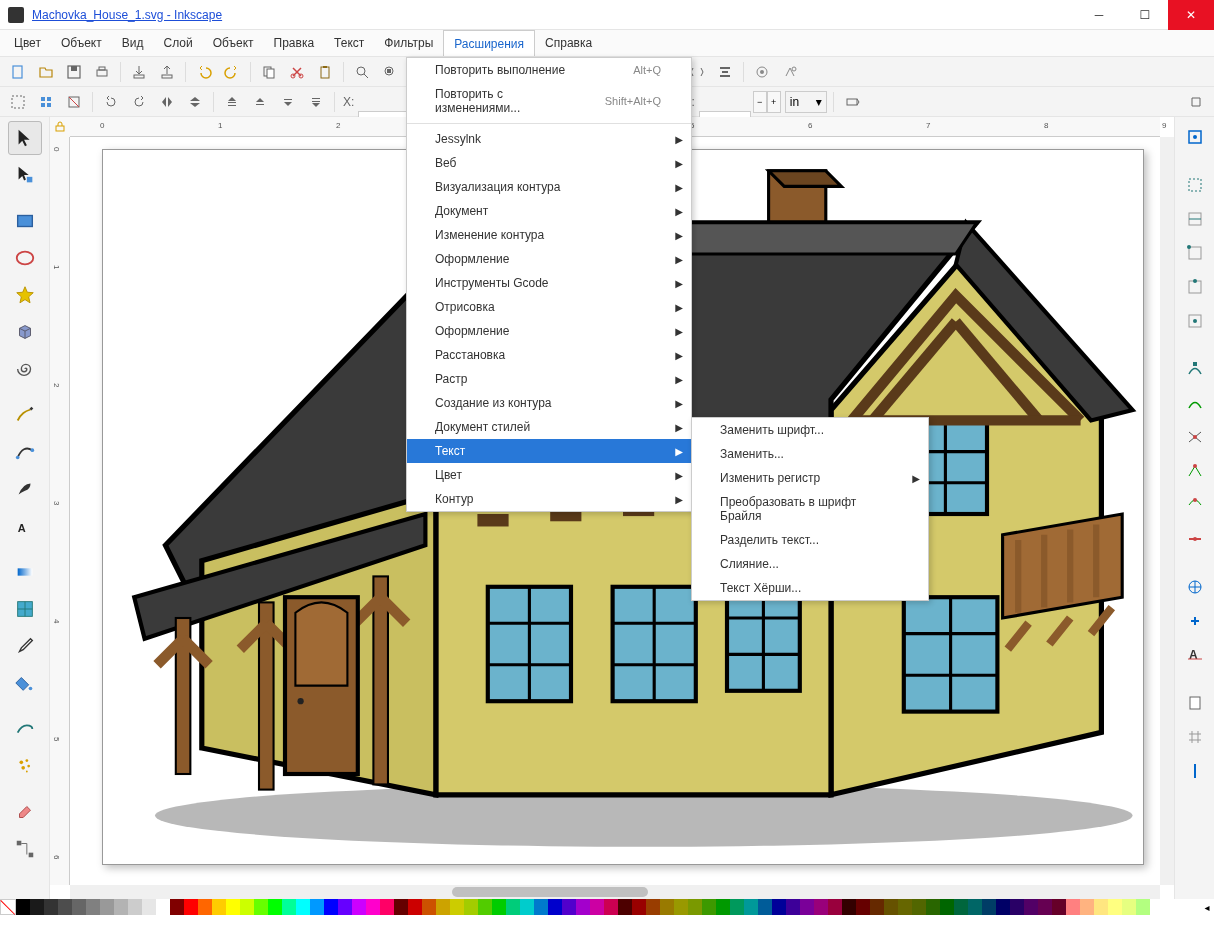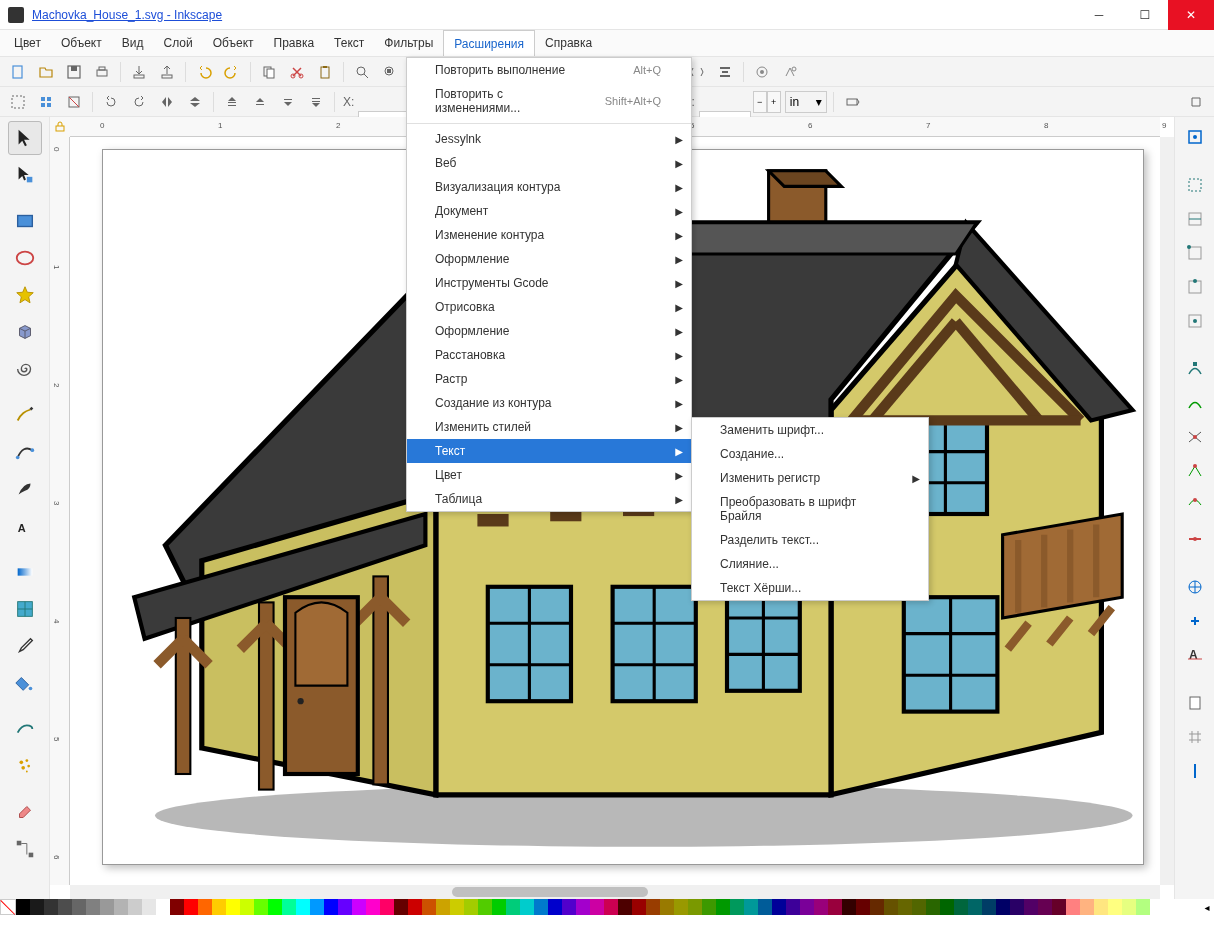--- a/index.html
+++ b/index.html
@@ -868,42 +868,42 @@
     </div>
     <div class="ditem">
       <span>Растр</span>
       <span class="arrow">▶</span>
     </div>
     <div class="ditem">
       <span>Создание из контура</span>
       <span class="arrow">▶</span>
     </div>
     <div class="ditem">
-      <span>Изменить стилей</span>
+      <span>Документ стилей</span>
       <span class="arrow">▶</span>
     </div>
     <div class="ditem hov">
       <span>Текст</span>
       <span class="arrow">▶</span>
     </div>
     <div class="ditem">
       <span>Цвет</span>
       <span class="arrow">▶</span>
     </div>
     <div class="ditem">
-      <span>Таблица</span>
+      <span>Контур</span>
       <span class="arrow">▶</span>
     </div>
   </div>
 <div class="dropdown" id="dd2">
     <div class="ditem">
       <span>Заменить шрифт...</span>
     </div>
     <div class="ditem">
-      <span>Создание...</span>
+      <span>Заменить...</span>
     </div>
     <div class="ditem">
       <span>Изменить регистр</span>
       <span class="arrow">▶</span>
     </div>
     <div class="ditem">
       <span>Преобразовать в шрифт Брайля</span>
     </div>
     <div class="ditem">
       <span>Разделить текст...</span>

